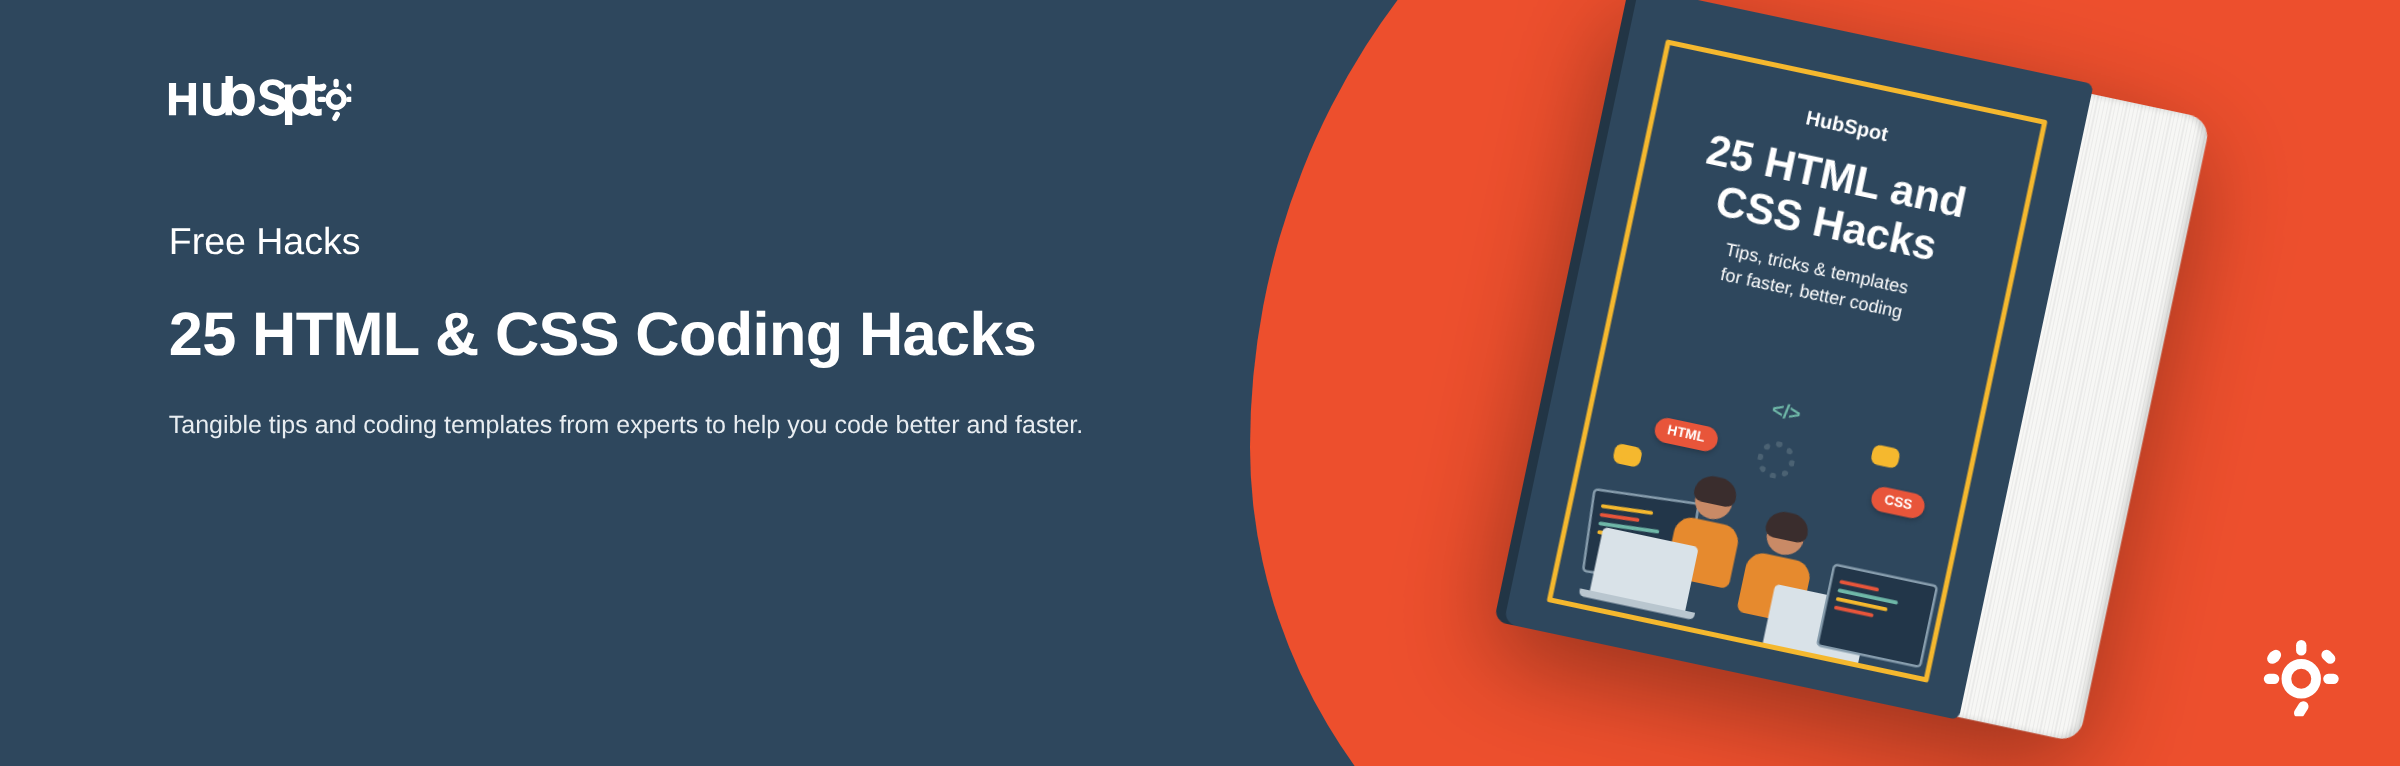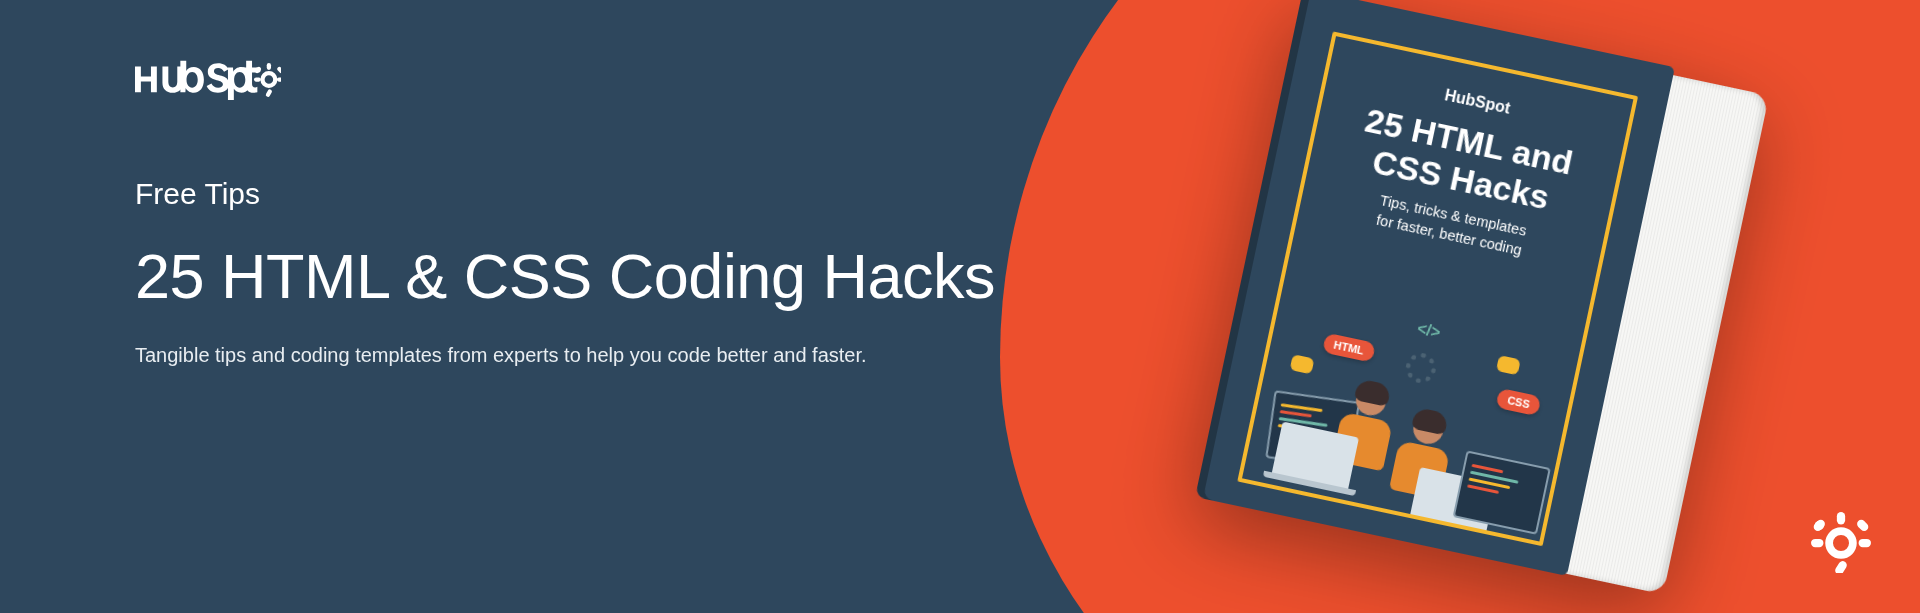--- a/index.html
+++ b/index.html
@@ -32,22 +32,22 @@
     margin-bottom: 76px;
   }
   .logo svg { height: 42px; width: auto; fill: #ffffff; }
   .eyebrow {
     font-size: 30px;
     font-weight: 400;
     line-height: 1.2;
     margin-bottom: 30px;
   }
   .headline {
-    font-size: 63px;
-    font-weight: 400;
+    font-size: 49px;
+    font-weight: 700;
     line-height: 1.1;
     letter-spacing: -0.5px;
     margin-bottom: 30px;
   }
   .subhead {
     font-size: 20px;
     font-weight: 400;
     line-height: 1.45;
     color: #e8edf1;
     max-width: 820px;
@@ -232,21 +232,21 @@
             <rect x="0" y="54" width="26" height="16" rx="8"></rect>
             <rect x="86" y="54" width="26" height="16" rx="8"></rect>
             <circle cx="15" cy="26" r="10"></circle>
           </g>
 
           <path d="M504 124c-16 0-25-9-25-27V52h-13V34h13V10h21v24h18v18h-18v41c0 8 4 12 11 12 3 0 6-1 8-2v19c-4 1-9 2-15 2z" transform="translate(-82,0)"></path>
         </g>
       </svg>
     </div>
 
-    <div class="eyebrow">Free Tips</div>
+    <div class="eyebrow">Free Hacks</div>
     <h1 class="headline">25 HTML &amp; CSS Coding Hacks</h1>
     <p class="subhead">Tangible tips and coding templates from experts to help you code better and faster.</p>
   </div>
 
   <div class="book-wrap">
     <div class="book-pages"></div>
     <div class="book-cover">
       <div class="book-inner-frame">
         <div class="book-logo">
           <span>HubSpot</span>

